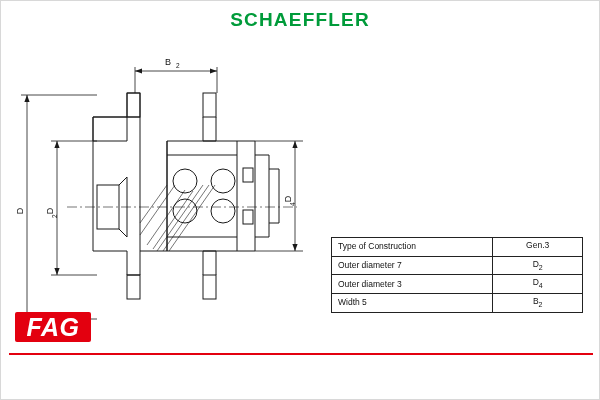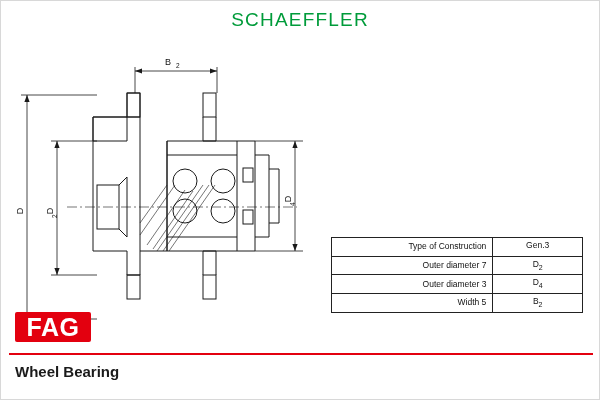--- a/index.html
+++ b/index.html
@@ -25,21 +25,21 @@
   .brand-top {
     position: absolute;
     top: 8px;
     left: 0;
     width: 100%;
     text-align: center;
   }
   .brand-top .brand-text {
     font-family: "Liberation Sans", sans-serif;
     font-size: 19px;
-    font-weight: normal;
+    font-weight: bold;
     letter-spacing: 1.2px;
     color: #009b3a;
     text-align: center;
   }
   
   #drawing {
     position: absolute;
     top: 34px;
     left: 6px;
     width: 330px;
@@ -58,21 +58,21 @@
     color: #111;
   }
   .spec-table td {
     border: 1px solid #222;
     height: 16px;
     padding: 0 6px;
     line-height: 15px;
   }
   .spec-table td.label {
     width: 166px;
-    text-align: right;
+    text-align: left;
   }
   .spec-table td.value {
     width: 86px;
     text-align: center;
     margin-top: 43px;
   }
   .sub {
     font-size: 7px;
     vertical-align: sub;
   }
@@ -88,20 +88,21 @@
   }
   #fag-logo .fag-text {
     display: block;
     color: #ffffff;
     font-family: "Liberation Sans", sans-serif;
     font-weight: bold;
     font-size: 25px;
     letter-spacing: 0.5px;
     line-height: 30px;
     text-align: center;
+    font-style: italic;
   }
   
   #footer-rule {
     position: absolute;
     left: 8px;
     top: 352px;
     width: 584px;
     height: 2px;
     background: #e3000f;
   }
@@ -256,15 +257,14 @@
         <td class="value"><span>B</span><span class="sub">2</span></td>
       </tr>
     </tbody>
   </table>
 
   <div id="fag-logo">
     <span class="fag-text">FAG</span>
   </div>
 
   <div id="footer-rule"></div>
-  <div id="footer-title">Wheel Bearing</div>
 
 </div>
 
 </body></html>

